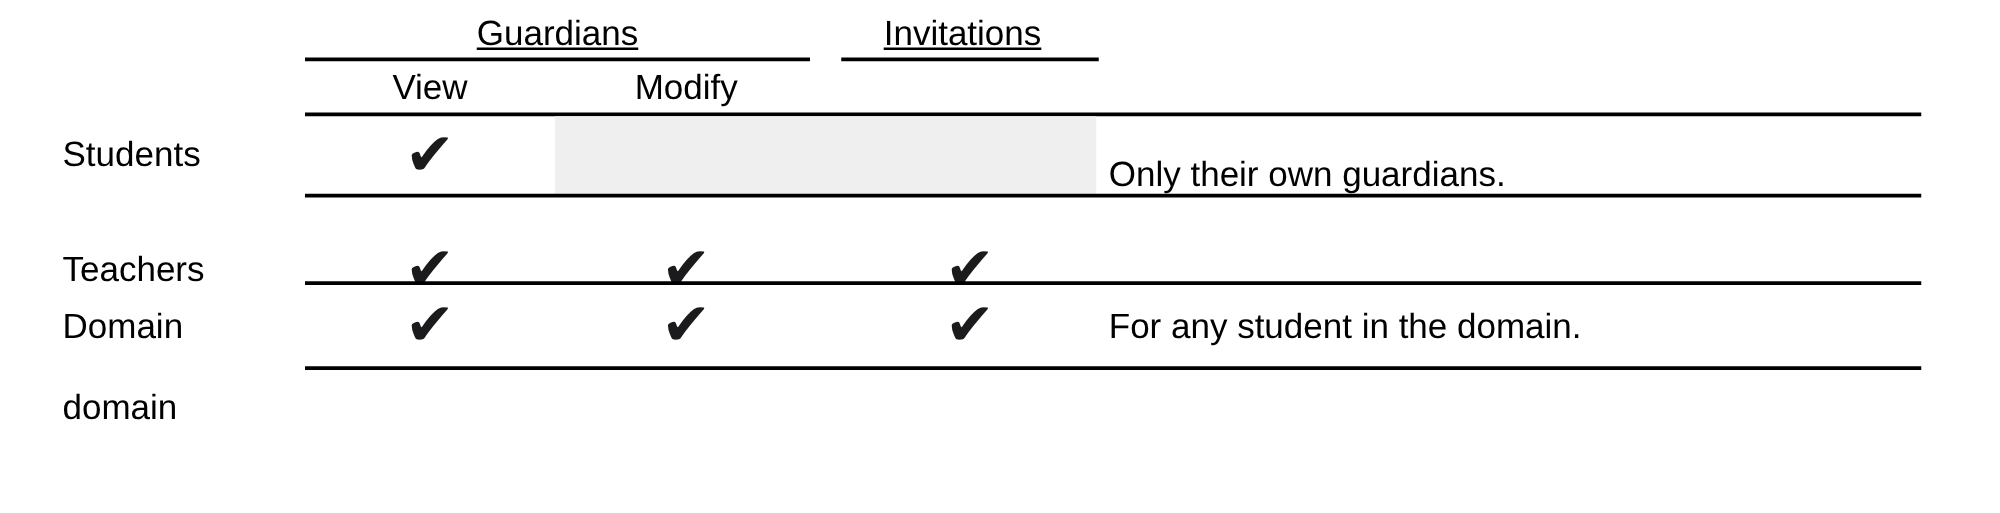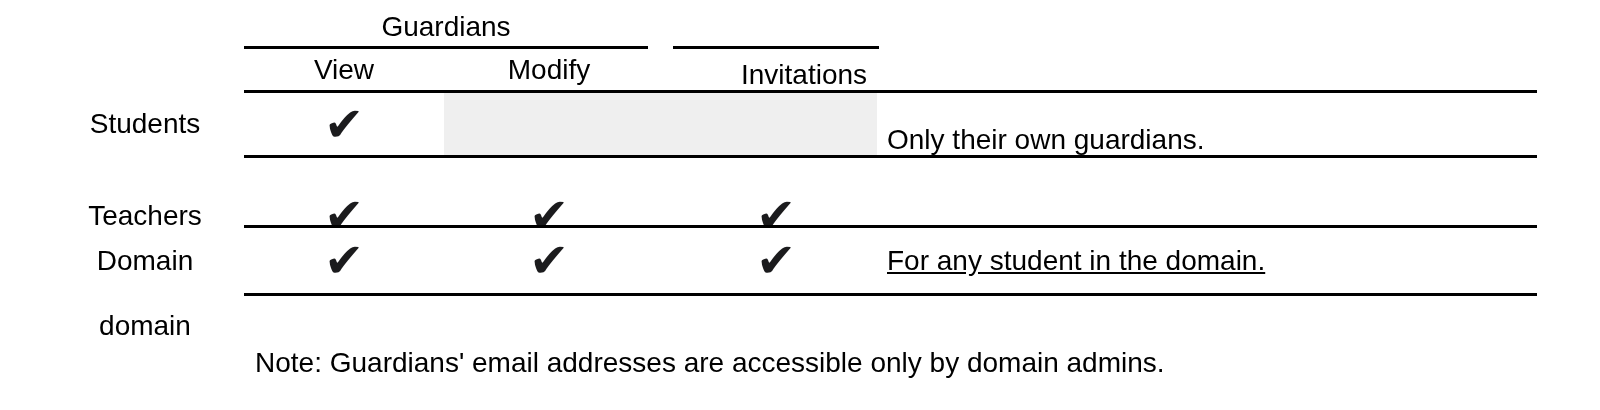--- a/index.html
+++ b/index.html
@@ -1,34 +1,34 @@
 <!DOCTYPE html>
 <html><head>
 <meta charset="utf-8">
 <style>
   html,body{margin:0;padding:0;background:#ffffff;}
   .page{
     position:relative;width:1600px;height:410px;background:#ffffff;
     font-family:"Liberation Sans","DejaVu Sans",sans-serif;
     color:#000000;font-size:28px;overflow:hidden;
   }
-  .abs{position:absolute;text-align:center;}
+  .abs{position:absolute;}
   
   .rule{position:absolute;height:3px;background:#000000;}
   .rule-group-1{left:244px;top:46px;width:404px;}
   .rule-group-2{left:673px;top:46px;width:206px;}
   .rule-full{left:244px;width:1293px;}
   .rule-1{top:90px;}
   .rule-2{top:155px;}
   .rule-3{top:225px;}
   .rule-4{top:293px;}
   
-  .group-label{position:absolute;top:8px;height:38px;line-height:38px;text-align:center;}
+  .group-label{position:absolute;top:8px;height:38px;line-height:38px;text-align:center;text-decoration:underline;}
   .group-1{left:244px;width:404px;}
-  .group-2{left:701px;width:206px;margin-top:48px;}
+  .group-2{left:667px;width:206px;}
   .col-label{position:absolute;top:50px;height:40px;line-height:40px;text-align:center;}
   
   .col-view{left:244px;width:200px;}
   .col-modify{left:444px;width:210px;}
   .col-vm{left:673px;width:206px;}
   
   .band1{top:93px;height:62px;line-height:62px;}
   .band2{top:158px;height:67px;line-height:67px;margin-top:24px;}
   .band3{top:228px;height:65px;line-height:65px;}
   .row-label{position:absolute;left:50px;width:190px;}
@@ -37,21 +37,21 @@
     position:absolute;text-align:center;
     font-family:"DejaVu Sans",sans-serif;
     font-size:48px;color:#1b1b1d;
   }
   
   .gray-cell{position:absolute;left:444px;top:93px;width:433px;height:62px;background:#efefef;}
   
   .note{position:absolute;left:887px;width:700px;}
   .note-1{top:93px;height:62px;line-height:62px;margin-top:16px;}
   .note-2{top:170px;line-height:31px;}
-  .note-3{top:228px;height:65px;line-height:65px;text-decoration:underline;}
+  .note-3{top:228px;height:65px;line-height:65px;}
   
   .footnote{position:absolute;left:255px;top:347px;width:1100px;line-height:31px;}
 </style>
 </head>
 <body>
 
 <div class="page">
 
   <div class="group-label group-1">Guardians</div>
   <div class="group-label group-2">Invitations</div>
@@ -84,15 +84,14 @@
   <div class="row-label band3 abs">Domain domain</div>
   <div class="check col-view band3">✔</div>
   <div class="check col-modify band3">✔</div>
   <div class="check col-vm band3">✔</div>
   <div class="note note-3">
     <div>For any student in the domain.</div>
   </div>
 
   <div class="rule rule-full rule-4"></div>
 
-  <div class="footnote">Note: Guardians' email addresses are accessible only by domain admins.</div>
 
 </div>
 
 </body></html>

